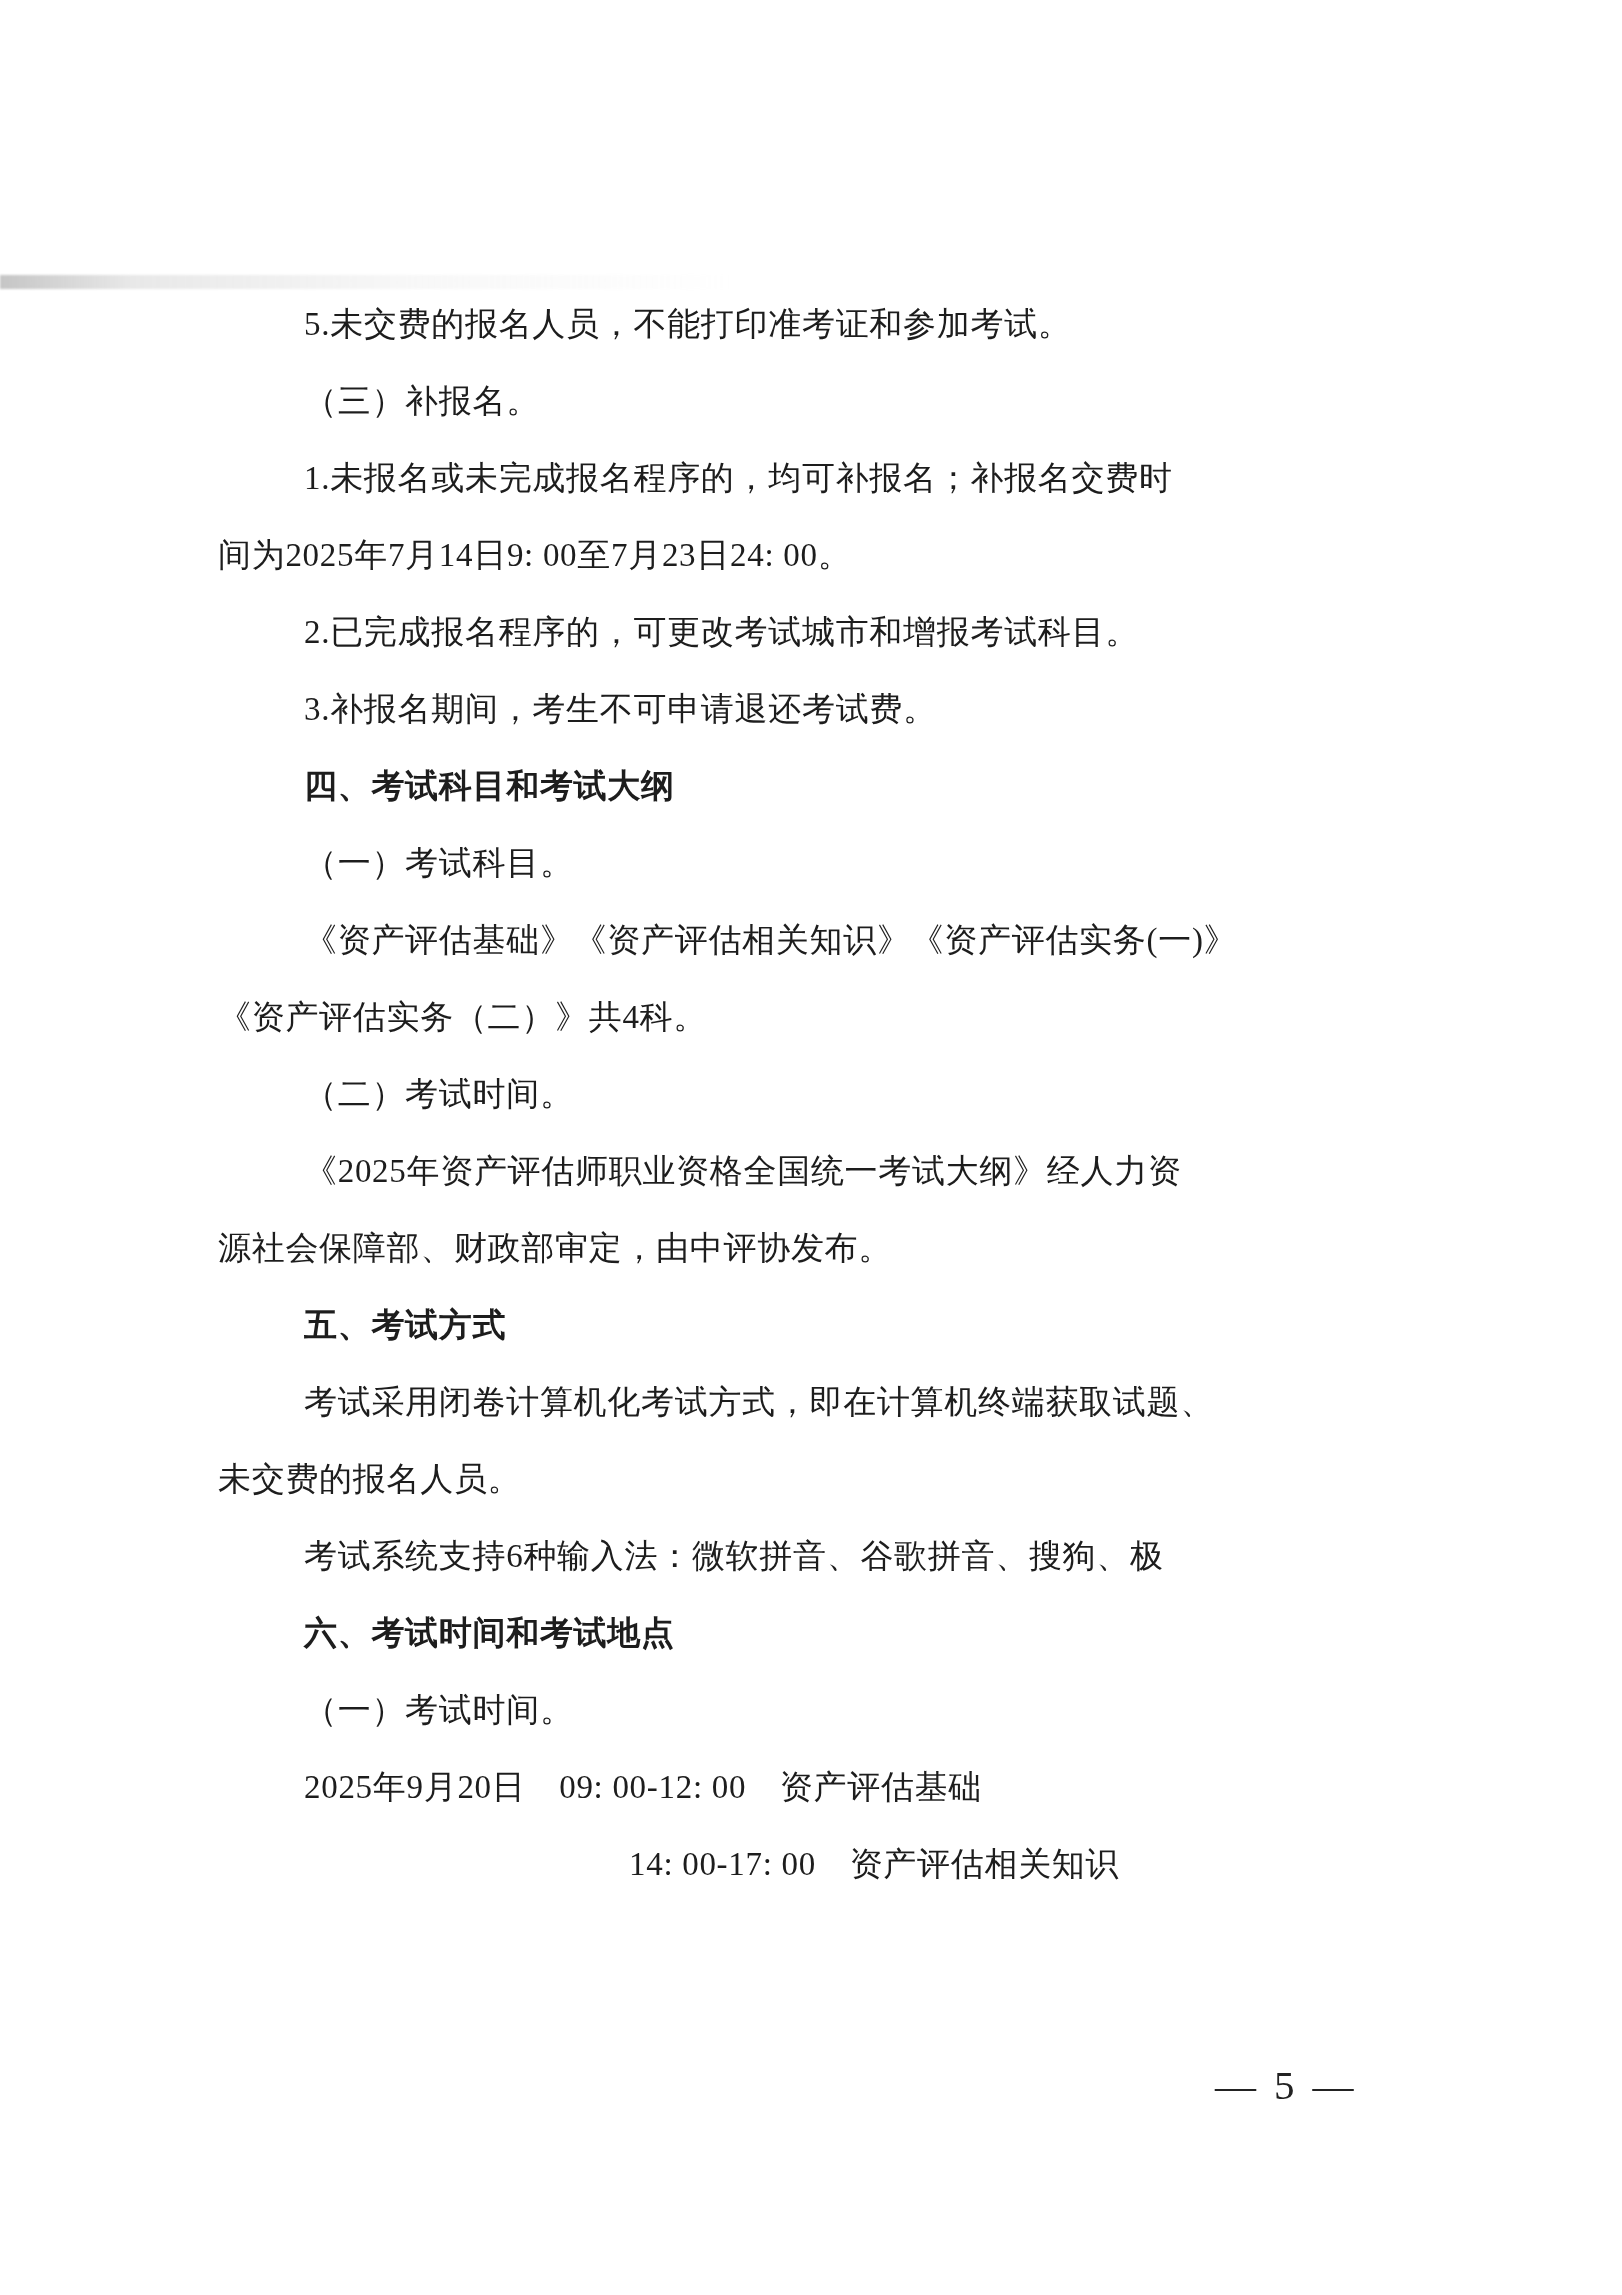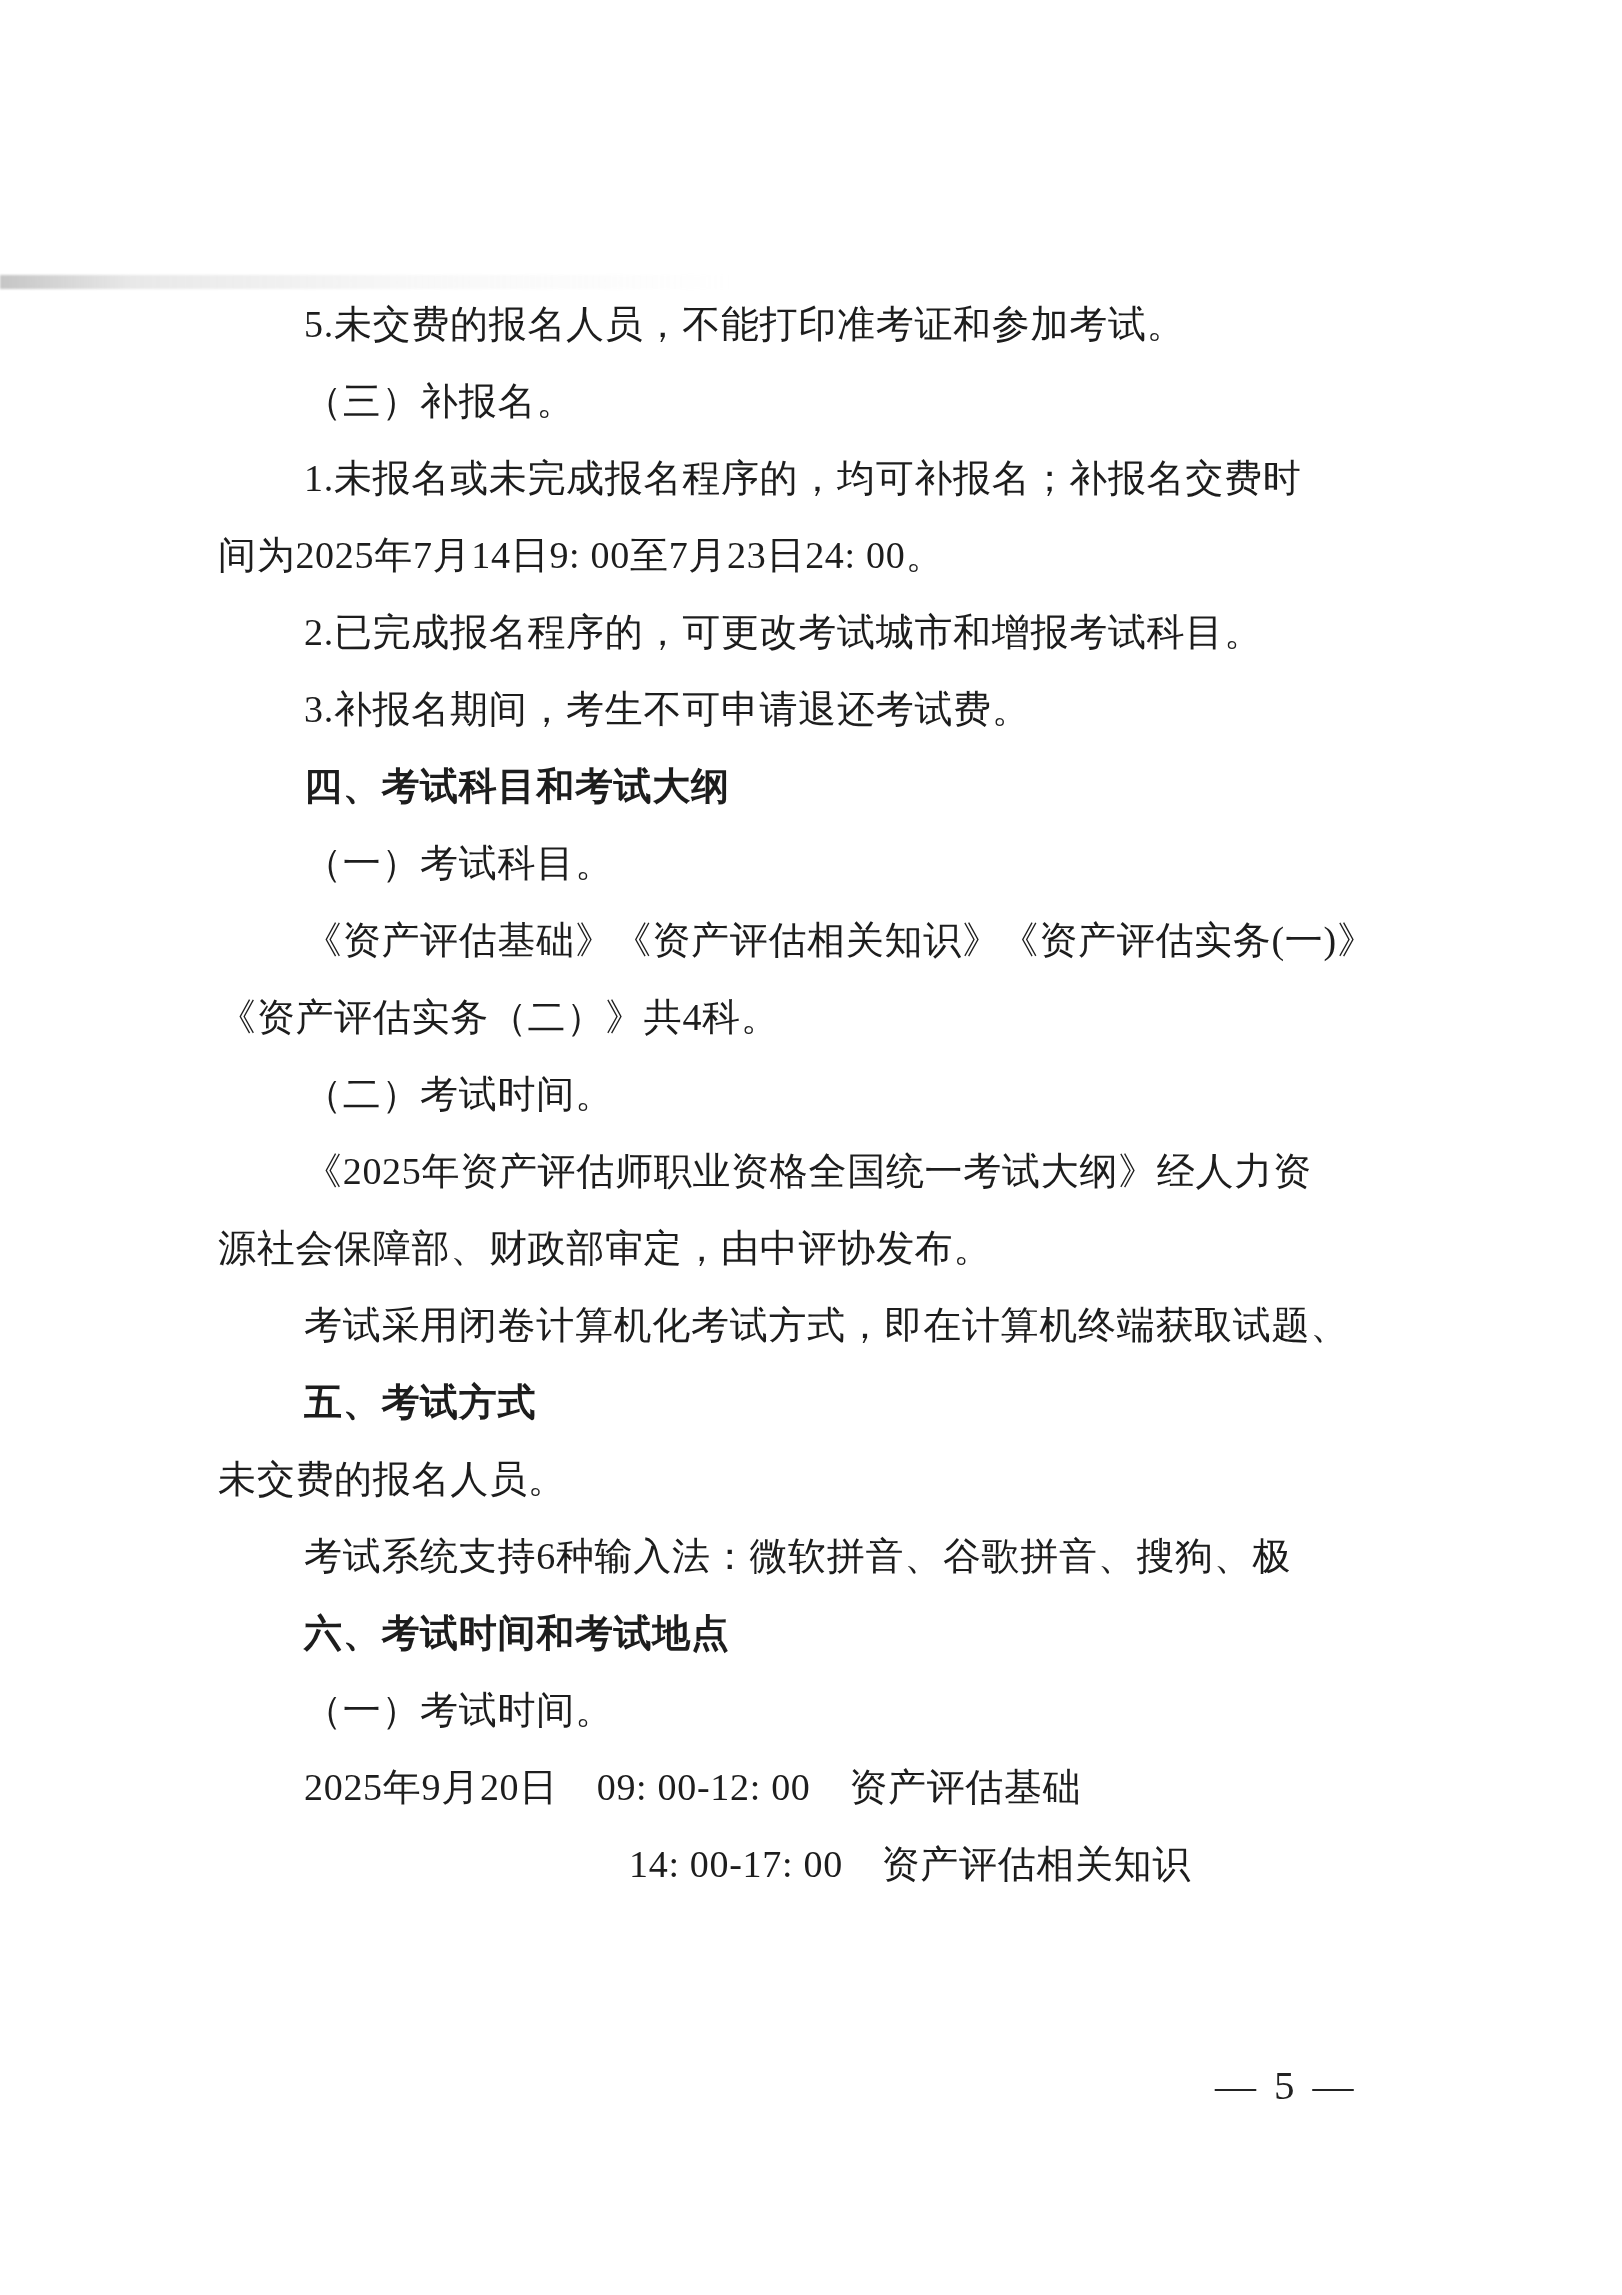--- a/index.html
+++ b/index.html
@@ -29,21 +29,21 @@
   }
   .content {
     position: absolute;
     left: 218px;
     top: 286px;
     width: 1223px;
   }
   .line {
     height: 77px;
     line-height: 77px;
-    font-size: 38px;
+    font-size: 33px;
     white-space: nowrap;
     letter-spacing: 0.7px;
   }
   .ind { padding-left: 86px; }
   .h   { font-weight: bold; }
   .time2 { padding-left: 411px; }
   .pagenum {
     position: absolute;
     top: 2058px;
     left: 1215px;
@@ -67,22 +67,22 @@
     <div class="line">间为2025年7月14日9: 00至7月23日24: 00。</div>
     <div class="line ind">2.已完成报名程序的，可更改考试城市和增报考试科目。</div>
     <div class="line ind">3.补报名期间，考生不可申请退还考试费。</div>
     <div class="line ind h">四、考试科目和考试大纲</div>
     <div class="line ind">（一）考试科目。</div>
     <div class="line ind">《资产评估基础》《资产评估相关知识》《资产评估实务(一)》</div>
     <div class="line">《资产评估实务（二）》共4科。</div>
     <div class="line ind">（二）考试时间。</div>
     <div class="line ind">《2025年资产评估师职业资格全国统一考试大纲》经人力资</div>
     <div class="line">源社会保障部、财政部审定，由中评协发布。</div>
+    <div class="line ind h">五、考试方式</div>
     <div class="line ind">考试采用闭卷计算机化考试方式，即在计算机终端获取试题、</div>
-    <div class="line ind h">五、考试方式</div>
     <div class="line">未交费的报名人员。</div>
     <div class="line ind">考试系统支持6种输入法：微软拼音、谷歌拼音、搜狗、极</div>
     <div class="line ind h">六、考试时间和考试地点</div>
     <div class="line ind">（一）考试时间。</div>
     <div class="line ind">2025年9月20日　09: 00-12: 00　资产评估基础</div>
     <div class="line time2">14: 00-17: 00　资产评估相关知识</div>
   </div>
 
   <div class="pagenum">— 5 —</div>
 

